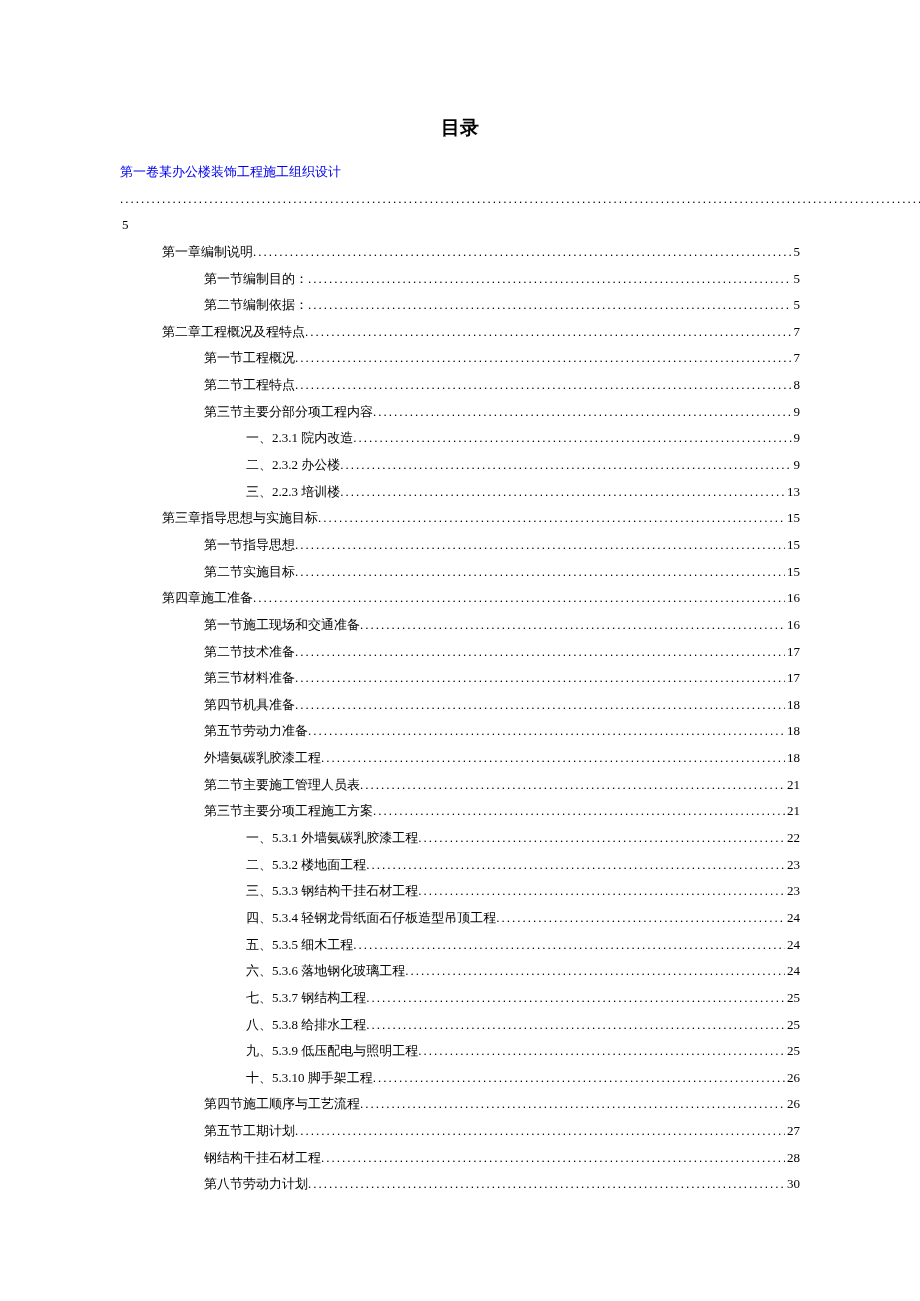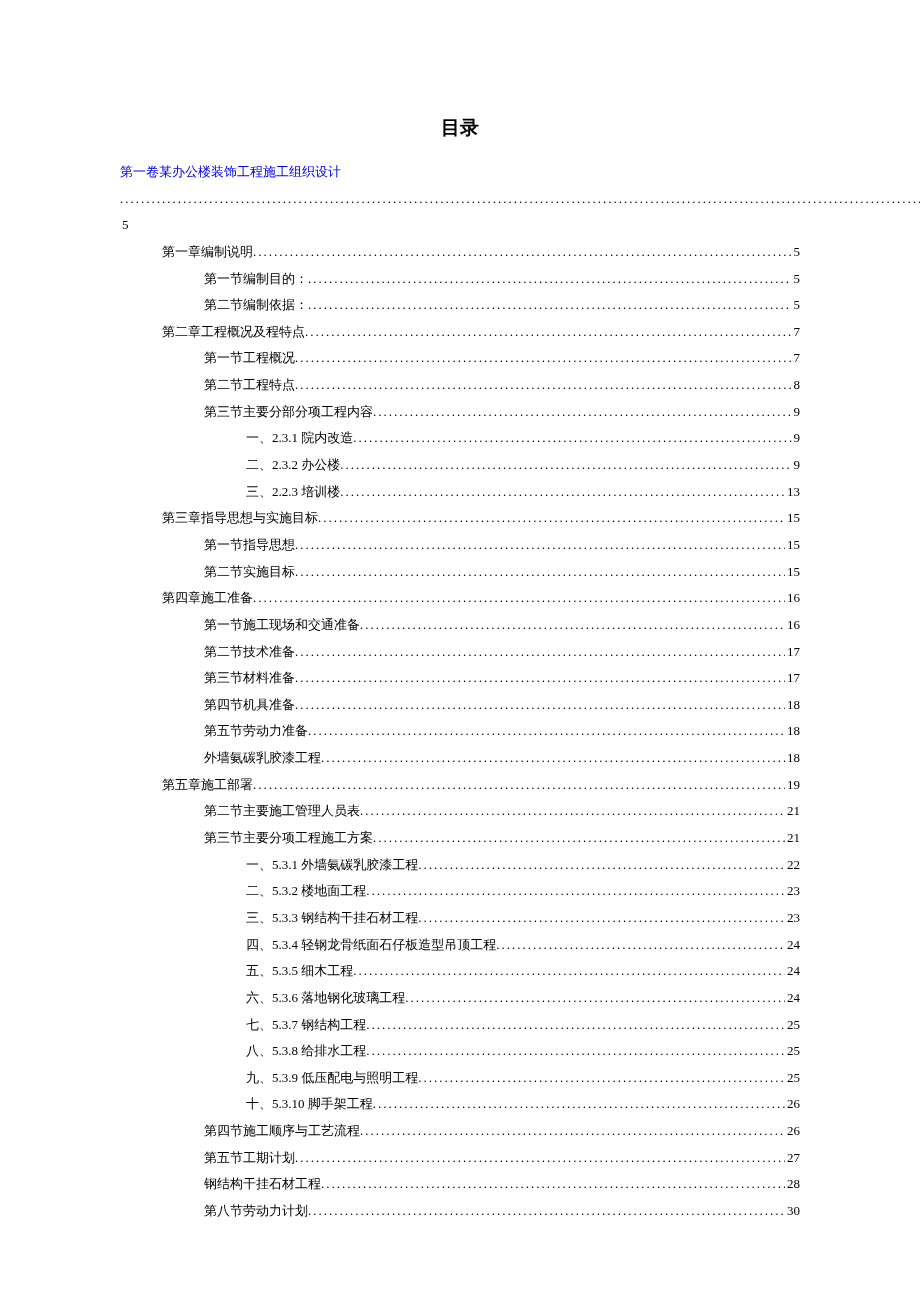--- a/index.html
+++ b/index.html
@@ -160,25 +160,20 @@
     <div class="toc-line lvl-2">
       <span class="toc-text">第五节劳动力准备</span>
       <span class="toc-dots"></span>
       <span class="toc-page">18</span>
     </div>
     <div class="toc-line lvl-2">
       <span class="toc-text">外墙氨碳乳胶漆工程</span>
       <span class="toc-dots"></span>
       <span class="toc-page">18</span>
     </div>
-    <div class="toc-line lvl-1">
-      <span class="toc-text">第五章施工部署</span>
-      <span class="toc-dots"></span>
-      <span class="toc-page">19</span>
-    </div>
     <div class="toc-line lvl-2">
       <span class="toc-text">第二节主要施工管理人员表</span>
       <span class="toc-dots"></span>
       <span class="toc-page">21</span>
     </div>
     <div class="toc-line lvl-2">
       <span class="toc-text">第三节主要分项工程施工方案</span>
       <span class="toc-dots"></span>
       <span class="toc-page">21</span>
     </div>

